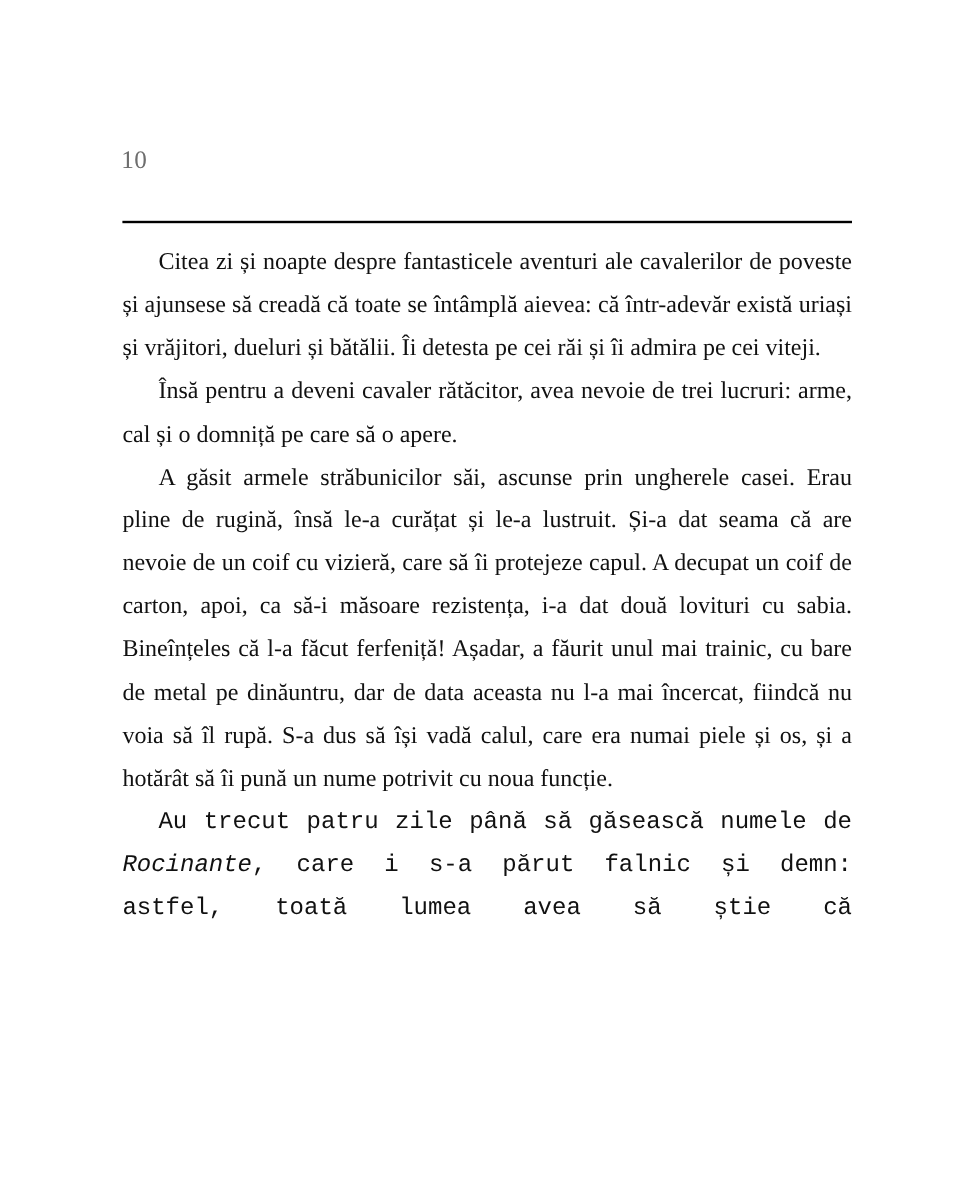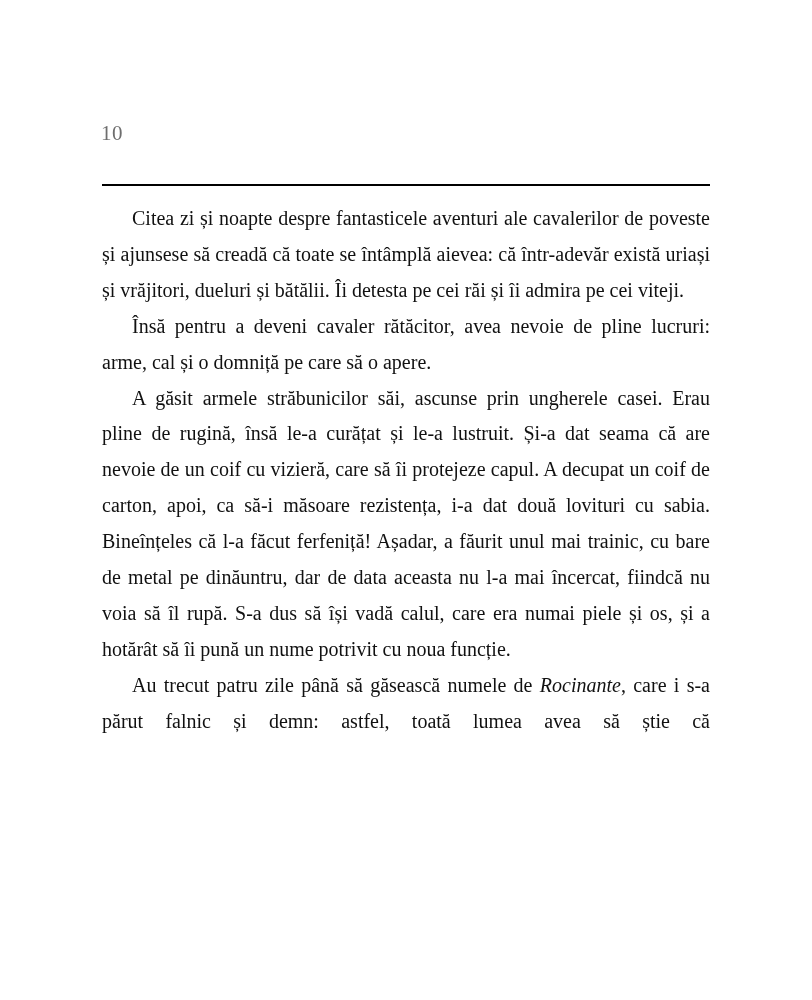--- a/index.html
+++ b/index.html
@@ -63,20 +63,21 @@
   }
 
   .textblock p {
     margin: 0;
     text-indent: 30px;
   }
 
   .textblock p:last-child {
     
     text-align: justify;
+    font-family: Liberation Mono, monospace;
   }
 
   .textblock p.nolastindent::after {
     content: "";
     display: inline-block;
     width: 100%;
   }
 
   em, .ital {
     font-style: italic;
@@ -89,21 +90,21 @@
 
   <div class="folio">10</div>
 
   <div class="header-rule"></div>
 
   <div class="textblock">
 
     <p>Citea zi și noapte despre fantasticele aventuri ale cavalerilor de poveste și ajunsese să creadă că toate se întâmplă aievea: că într-adevăr există uriași și vrăjitori, dueluri și bătălii. Îi detesta pe cei răi și îi admira pe cei viteji.</p>
 
 
-    <p>Însă pentru a deveni cavaler rătăcitor, avea nevoie de pline lucruri: arme, cal și o domniță pe care să o apere.</p>
+    <p>Însă pentru a deveni cavaler rătăcitor, avea nevoie de trei lucruri: arme, cal și o domniță pe care să o apere.</p>
 
     <p>A găsit armele străbunicilor săi, ascunse prin ungherele casei. Erau pline de rugină, însă le-a curățat și le-a lustruit. Și-a dat seama că are nevoie de un coif cu vizieră, care să îi protejeze capul. A decupat un coif de carton, apoi, ca să-i măsoare rezistența, i-a dat două lovituri cu sabia. Bineînțeles că l-a făcut ferfeniță! Așadar, a făurit unul mai trainic, cu bare de metal pe dinăuntru, dar de data aceasta nu l-a mai încercat, fiindcă nu voia să îl rupă. S-a dus să își vadă calul, care era numai piele și os, și a hotărât să îi pună un nume potrivit cu noua funcție.</p>
 
     <p class="nolastindent"><span>Au trecut patru zile până să găsească numele de </span><em class="ital">Rocinante</em><span>, care i s-a părut falnic și demn: astfel, toată lumea avea să știe că</span></p>
 
   </div>
 
 </div>
 
 </body></html>

